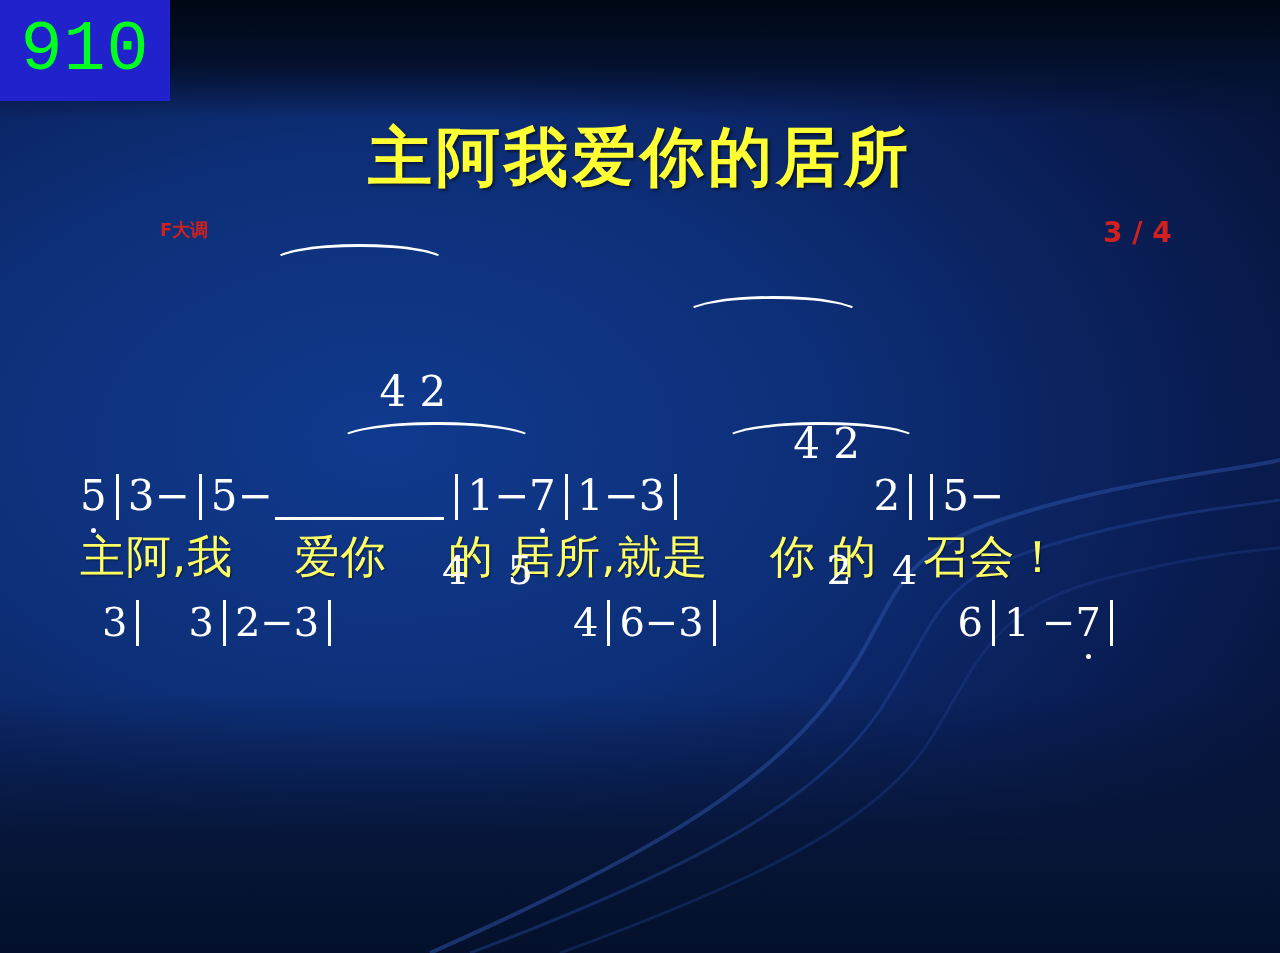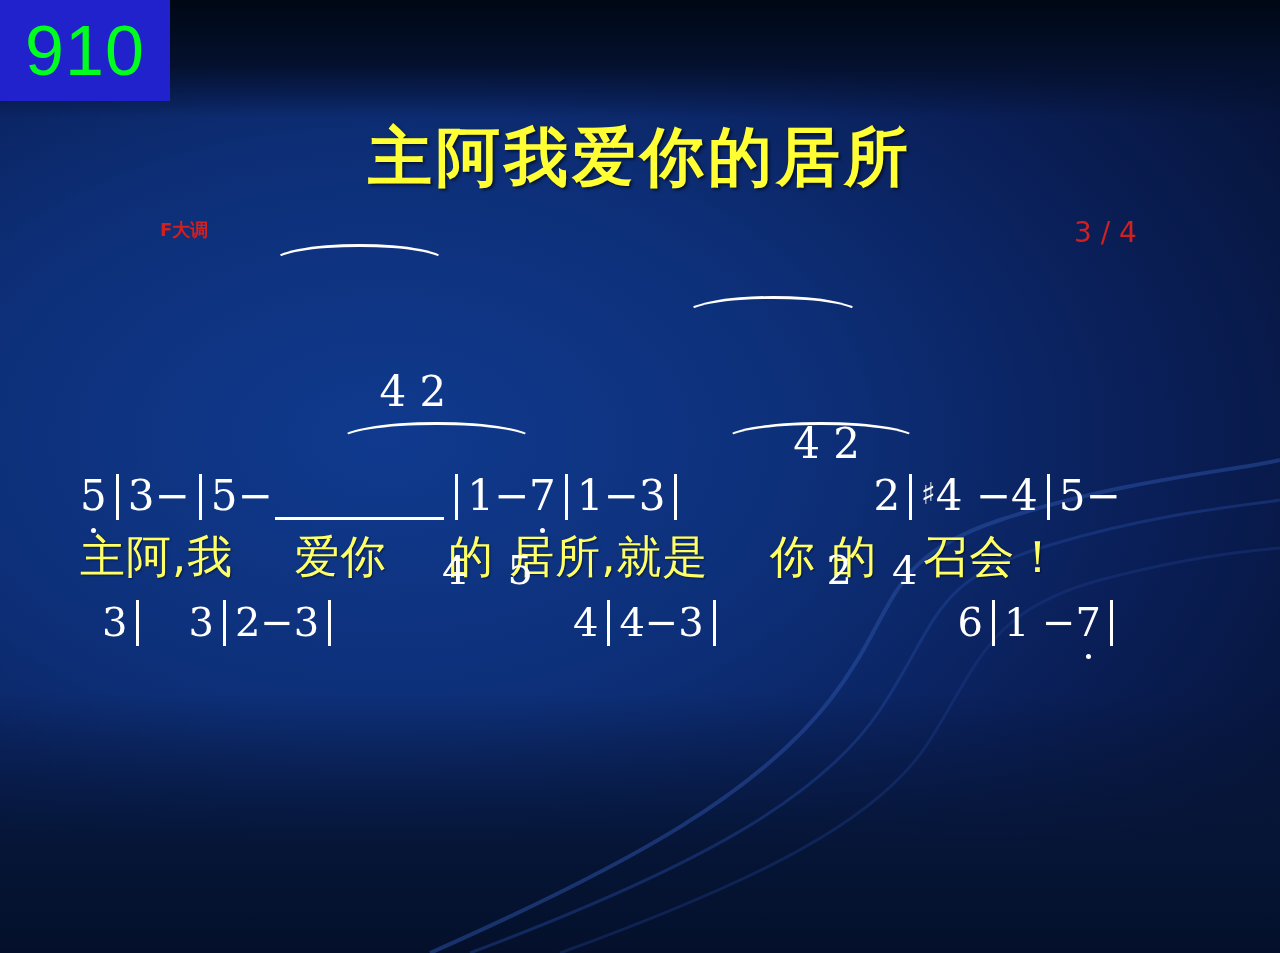--- a/index.html
+++ b/index.html
@@ -47,21 +47,21 @@
     height: 101px;
     background: #2222cc;
     display: flex;
     align-items: center;
     justify-content: center;
   }
   .badge-text {
     color: #00ff1e;
     font-size: 70px;
     line-height: 70px;
-    font-family: Liberation Sans, sans-serif;
+    font-family: Liberation Mono, monospace;
     letter-spacing: 1px;
   }
   .title {
     position: absolute;
     top: 114px;
     left: 0;
     width: 1280px;
     text-align: center;
     color: #ffff33;
     font-size: 64px;
@@ -72,25 +72,25 @@
   .key-label {
     position: absolute;
     left: 160px;
     top: 218px;
     color: #d02020;
     font-size: 18px;
     font-weight: bold;
   }
   .meter-label {
     position: absolute;
-    left: 1074px;
+    left: 1103px;
     top: 216px;
     color: #d02020;
     font-size: 28px;
-    font-weight: normal;
+    font-weight: bold;
     text-align: right;
   }
 
   .score {
     position: absolute;
     left: 80px;
     width: 1140px;
     color: #ffffff;
   }
   .line1 { top: 262px; }
@@ -216,42 +216,41 @@
       <span>1−</span><span class="lowdot">7</span>
       <span class="bar"></span>
       <span>1−3</span>
       <span class="bar"></span>
       <span class="grp">
         <span class="slur"></span>
         <span>4 2</span>
       </span>
       <span> 2</span>
       <span class="bar"></span>
-      <span><span style="font-size:30px;vertical-align:6px;">♯</span>4 −4</span>
       <span class="bar"></span>
       <span>5−</span>
     </div>
     <div class="lyrics">主阿,我　 爱你　 的 居所,就是　 你 的　召会！</div>
   </div>
 
   <div class="score line2">
     <div class="notes">
       <span>3</span>
       <span class="bar"></span>
       <span>　3</span>
       <span class="bar"></span>
       <span>2−3</span>
       <span class="bar"></span>
       <span class="grp">
         <span class="slur"></span>
         <span>4　5</span>
       </span>
       <span>　4</span>
       <span class="bar"></span>
-      <span>4−3</span>
+      <span>6−3</span>
       <span class="bar"></span>
       <span class="grp">
         <span class="slur"></span>
         <span>2　4</span>
       </span>
       <span>　6</span>
       <span class="bar"></span>
       <span>1 −</span><span class="lowdot">7</span>
       <span class="bar"></span>
       

